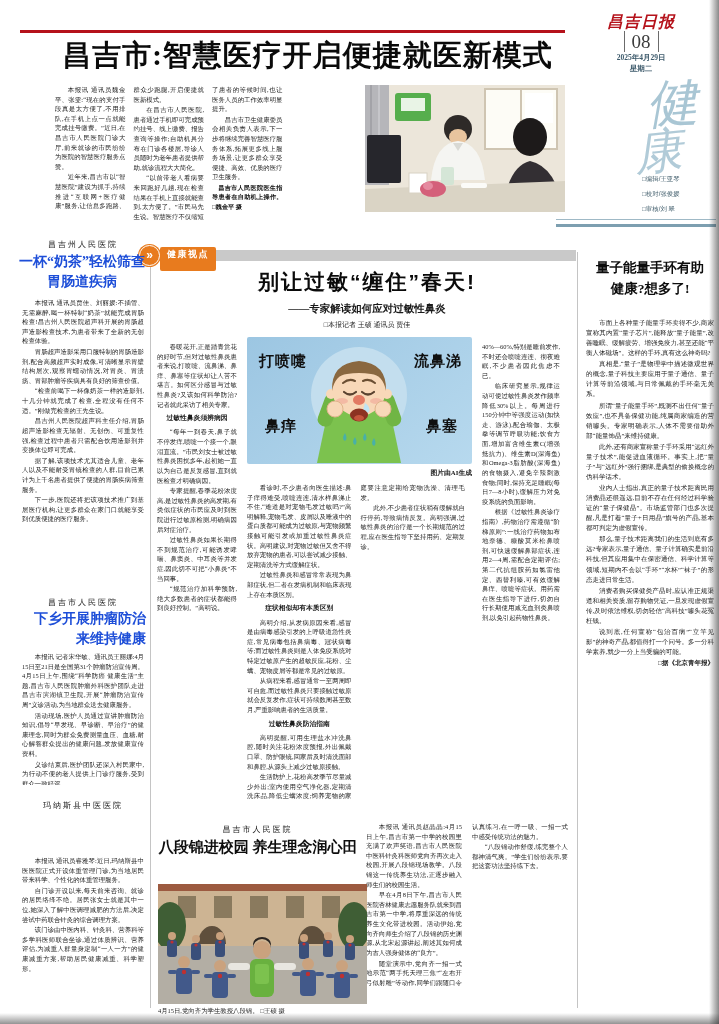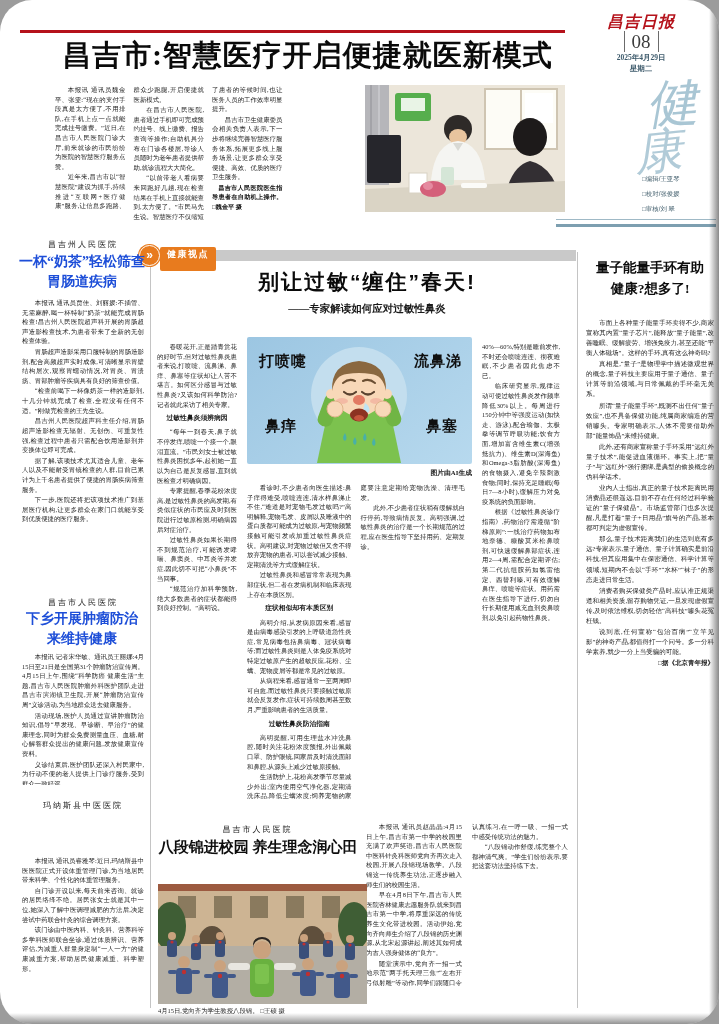--- a/index.html
+++ b/index.html
@@ -1,17 +1,17 @@
 <!DOCTYPE html>
 <html><head>
 <meta charset="utf-8">
 <style>
   html,body{margin:0;padding:0;background:#9c9c9c;}
   .page{position:relative;width:719px;height:1024px;background:#ffffff;overflow:hidden;
-        font-family:"Liberation Serif",serif;color:#1c1c1c;border-radius:32px;}
+        font-family:"Liberation Serif",serif;color:#1c1c1c;}
   .abs{position:absolute;}
   
   .red-rule{left:20px;top:30px;width:545px;height:2.5px;background:#b5121b;}
   .logo{left:596px;top:12px;width:90px;text-align:center;font-size:16px;font-weight:900;
         color:#b5121b;letter-spacing:1px;font-style:italic;}
   .page-num{left:600px;top:31px;width:82px;text-align:center;font-size:19px;color:#3c3c3c;}
   .page-num .bars{padding:0 7px;border-left:1.5px solid #6b6b6b;border-right:1.5px solid #6b6b6b;}
   .issue-date{left:596px;top:53px;width:90px;text-align:center;font-size:7.5px;font-weight:bold;color:#3d5a6b;}
   .weekday{left:596px;top:64px;width:90px;text-align:center;font-size:7.5px;font-weight:bold;color:#3d5a6b;}
   .calli{left:628px;top:80px;width:88px;color:#a9c6d4;font-style:italic;line-height:.92;}
@@ -138,39 +138,40 @@
   <div class="abs body-txt" style="left:22px;top:298px;width:122px;height:282px;">
     <p>本报讯 通讯员贾佳、刘丽媛:不插管、无需麻醉,喝一杯特制“奶茶”就能完成胃肠检查!昌吉州人民医院超声科开展的胃肠超声造影检查技术,为患者带来了全新的无创检查体验。</p>
     <p>胃肠超声造影采用口服特制的胃肠造影剂,配合高频超声实时成像,可清晰显示胃壁结构层次,观察胃蠕动情况,对胃炎、胃溃疡、胃部肿瘤等疾病具有良好的筛查价值。</p>
     <p>“检查前喝下一杯像奶茶一样的造影剂,十几分钟就完成了检查,全程没有任何不适。”刚做完检查的王先生说。</p>
     <p>昌吉州人民医院超声科主任介绍,胃肠超声造影检查无辐射、无创伤、可重复性强,检查过程中患者只需配合饮用造影剂并变换体位即可完成。</p>
     <p>据了解,该项技术尤其适合儿童、老年人以及不能耐受胃镜检查的人群,目前已累计为上千名患者提供了便捷的胃肠疾病筛查服务。</p>
     <p>下一步,医院还将把该项技术推广到基层医疗机构,让更多群众在家门口就能享受到优质便捷的医疗服务。</p>
   </div>
 
   <div class="abs rail-kicker" style="left:22px;top:597px;width:122px;">昌吉市人民医院</div>
-  <div class="abs rail-title" style="left:18px;top:609px;width:128px;">
+  <div class="abs rail-title" style="left:18px;top:609px;width:128px;text-align:right;">
     <span>下乡开展肿瘤防治</span>
     <span>来维持健康</span>
   </div>
   <div class="abs body-txt" style="left:22px;top:652px;width:122px;height:133px;">
     <p>本报讯 记者宋华敏、通讯员王丽娜:4月15日至21日是全国第31个肿瘤防治宣传周。4月15日上午,围绕“科学防癌 健康生活”主题,昌吉市人民医院肿瘤外科医护团队走进昌吉市滨湖镇卫生院,开展“肿瘤防治宣传周”义诊活动,为当地群众送去健康服务。</p>
     <p>活动现场,医护人员通过宣讲肿瘤防治知识,倡导“早发现、早诊断、早治疗”的健康理念,同时为群众免费测量血压、血糖,耐心解答群众提出的健康问题,发放健康宣传资料。</p>
     <p>义诊结束后,医护团队还深入村民家中,为行动不便的老人提供上门诊疗服务,受到群众一致好评。</p>
   </div>
 
   <div class="abs rail-kicker" style="left:22px;top:800px;width:122px;">玛纳斯县中医医院</div>
   <div class="abs body-txt" style="left:22px;top:856px;width:122px;height:150px;">
     <p>本报讯 通讯员睿雅琴:近日,玛纳斯县中医医院正式开设体重管理门诊,为当地居民带来科学、个性化的体重管理服务。</p>
     <p>自门诊开设以来,每天前来咨询、就诊的居民络绎不绝。居民张女士就是其中一位,她深入了解中医调理减肥的方法后,决定尝试中药联合针灸的综合调理方案。</p>
     <p>该门诊由中医内科、针灸科、营养科等多学科医师联合坐诊,通过体质辨识、营养评估,为减重人群量身定制“一人一方”的健康减重方案,帮助居民健康减重、科学塑形。</p>
   </div>
 
   <div class="abs feat-sub">——专家解读如何应对过敏性鼻炎</div>
   <div class="abs feat-title">别让过敏“缠住”春天!</div>
+  <div class="abs feat-byline">□本报记者 王硕 通讯员 贾佳</div>
 
   <div class="abs body-txt" style="left:157px;top:342px;width:80px;height:470px;">
     <p>春暖花开,正是踏青赏花的好时节,但对过敏性鼻炎患者来说,打喷嚏、流鼻涕、鼻痒、鼻塞等症状却让人苦不堪言。如何区分感冒与过敏性鼻炎?又该如何科学防治?记者就此采访了相关专家。</p>
     <div class="feat-subhead">过敏性鼻炎须辨病因</div>
     <p>“每年一到春天,鼻子就不停发痒,喷嚏一个接一个,眼泪直流。”市民刘女士被过敏性鼻炎困扰多年,起初她一直以为自己是反复感冒,直到就医检查才明确病因。</p>
     <p>专家提醒,春季花粉浓度高,是过敏性鼻炎的高发期,有类似症状的市民应及时到医院进行过敏原检测,明确病因后对症治疗。</p>
     <p>过敏性鼻炎如果长期得不到规范治疗,可能诱发哮喘、鼻窦炎、中耳炎等并发症,因此切不可把“小鼻炎”不当回事。</p>
     <p>“规范治疗加科学预防,绝大多数患者的症状都能得到良好控制。”高明说。</p>
   </div>
 

